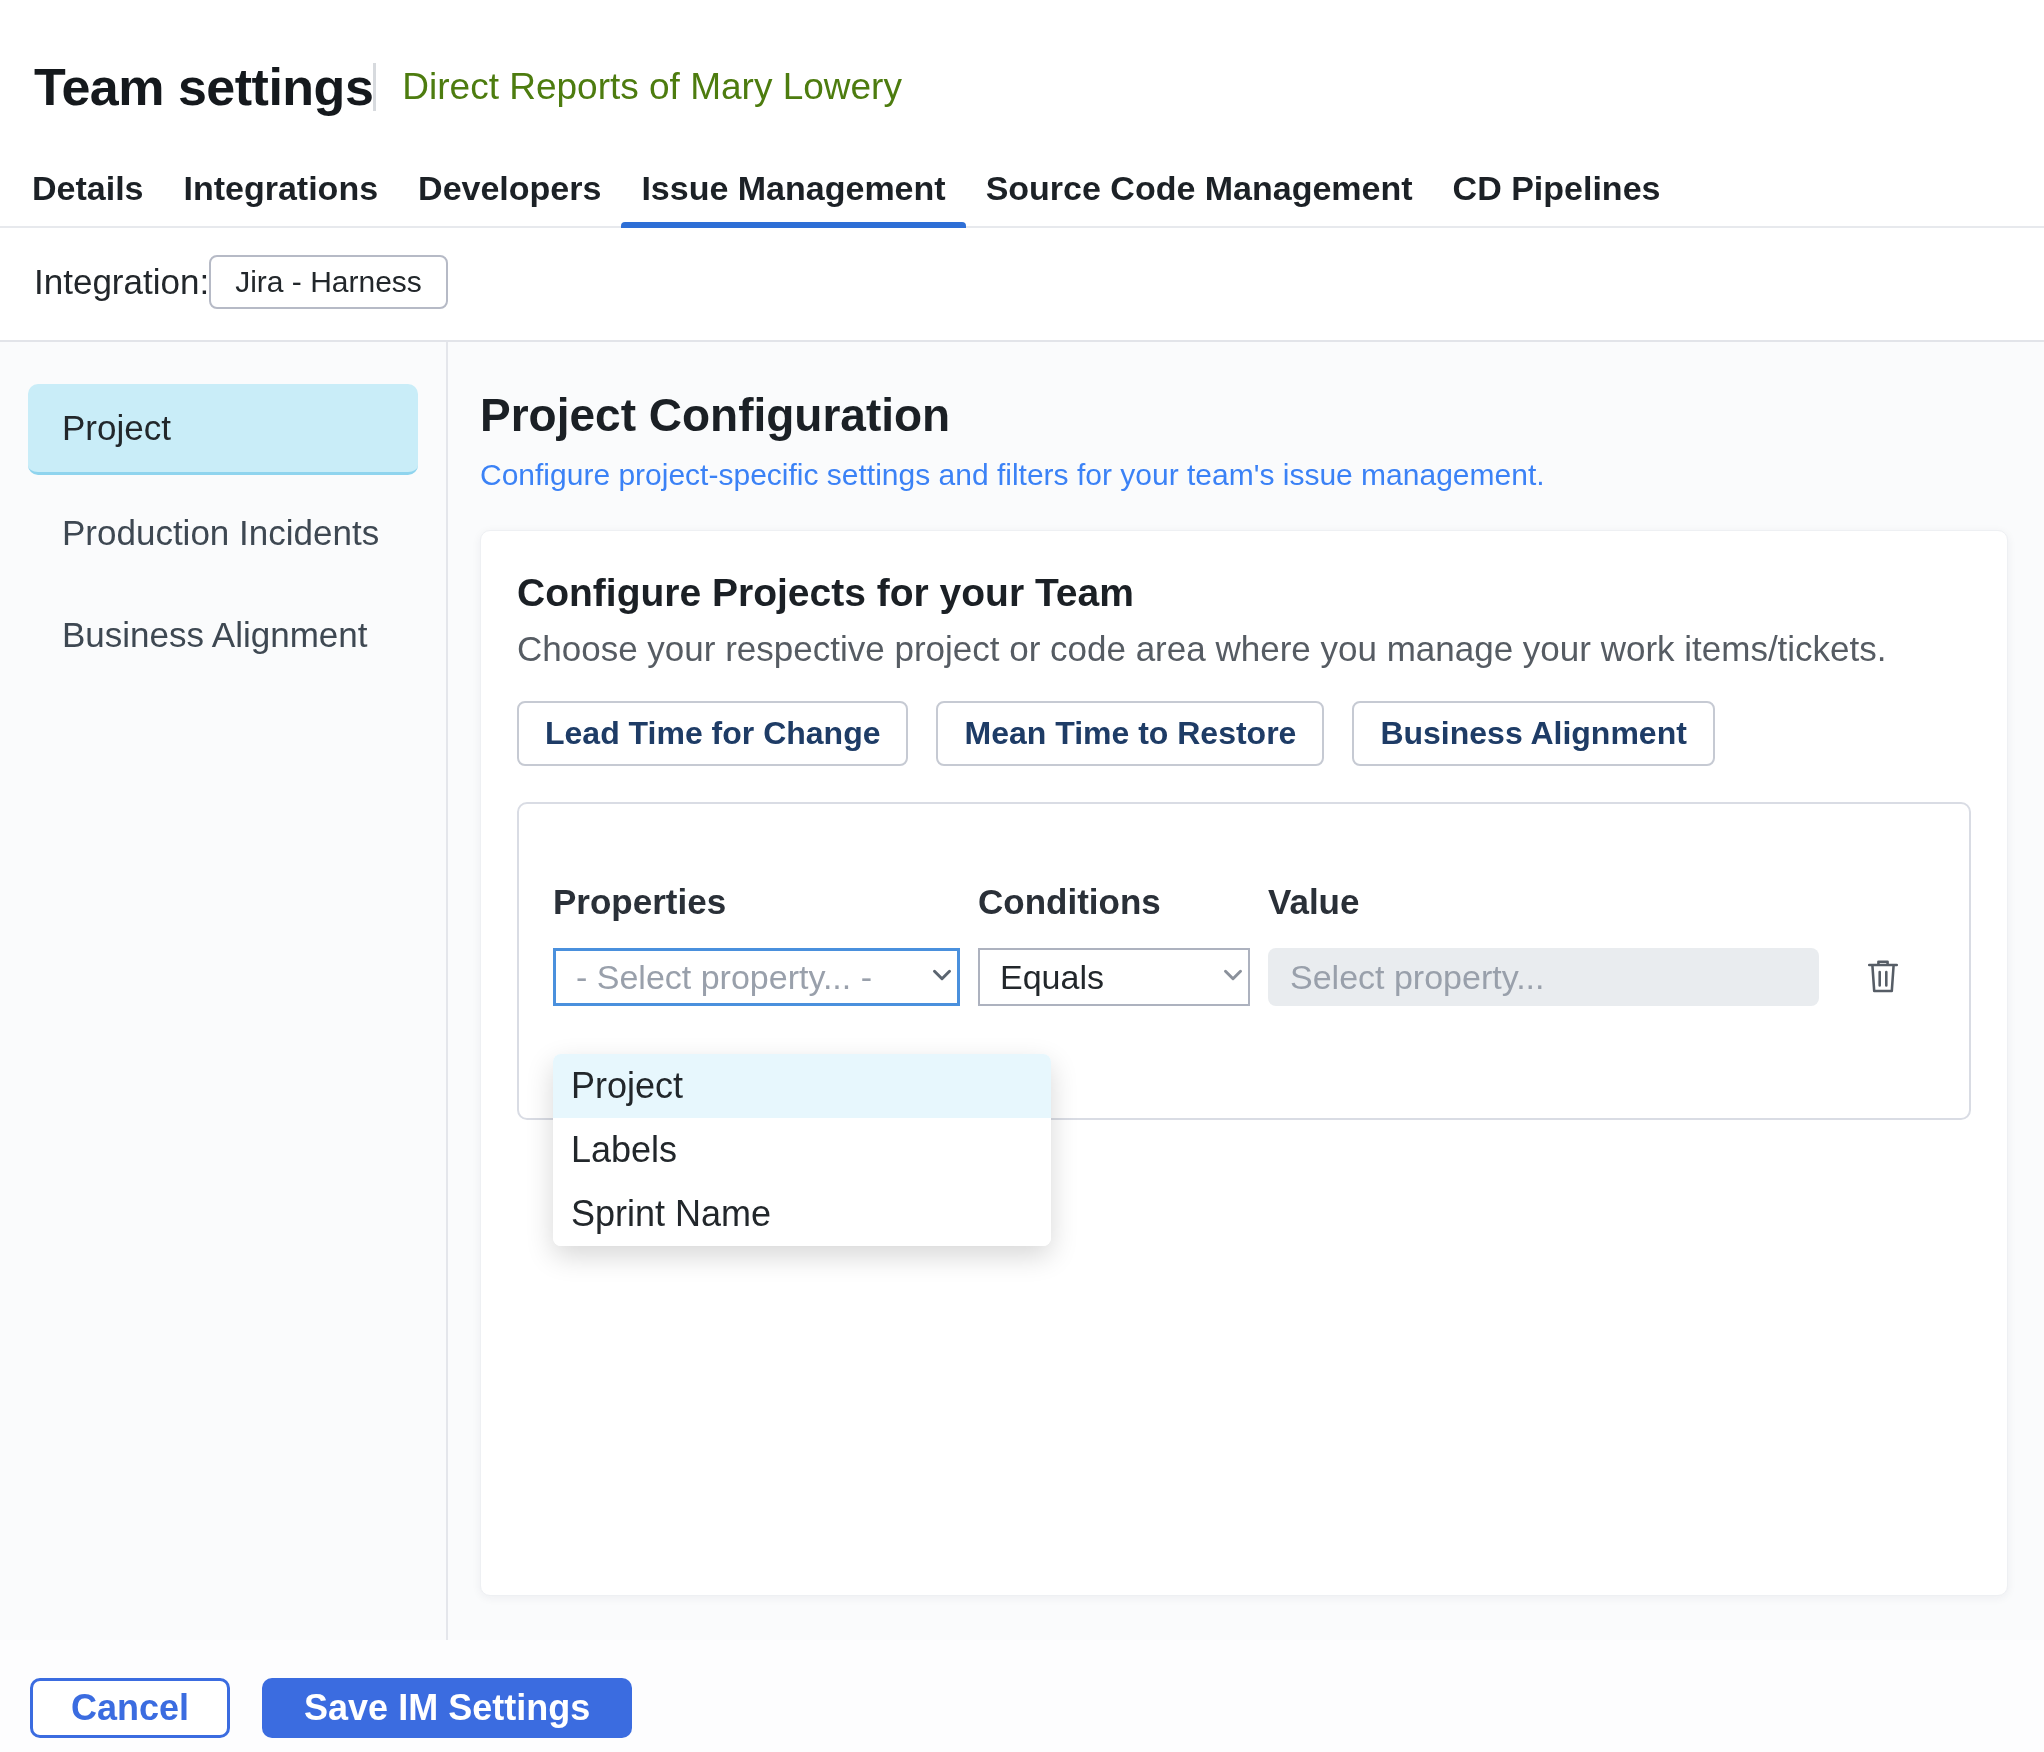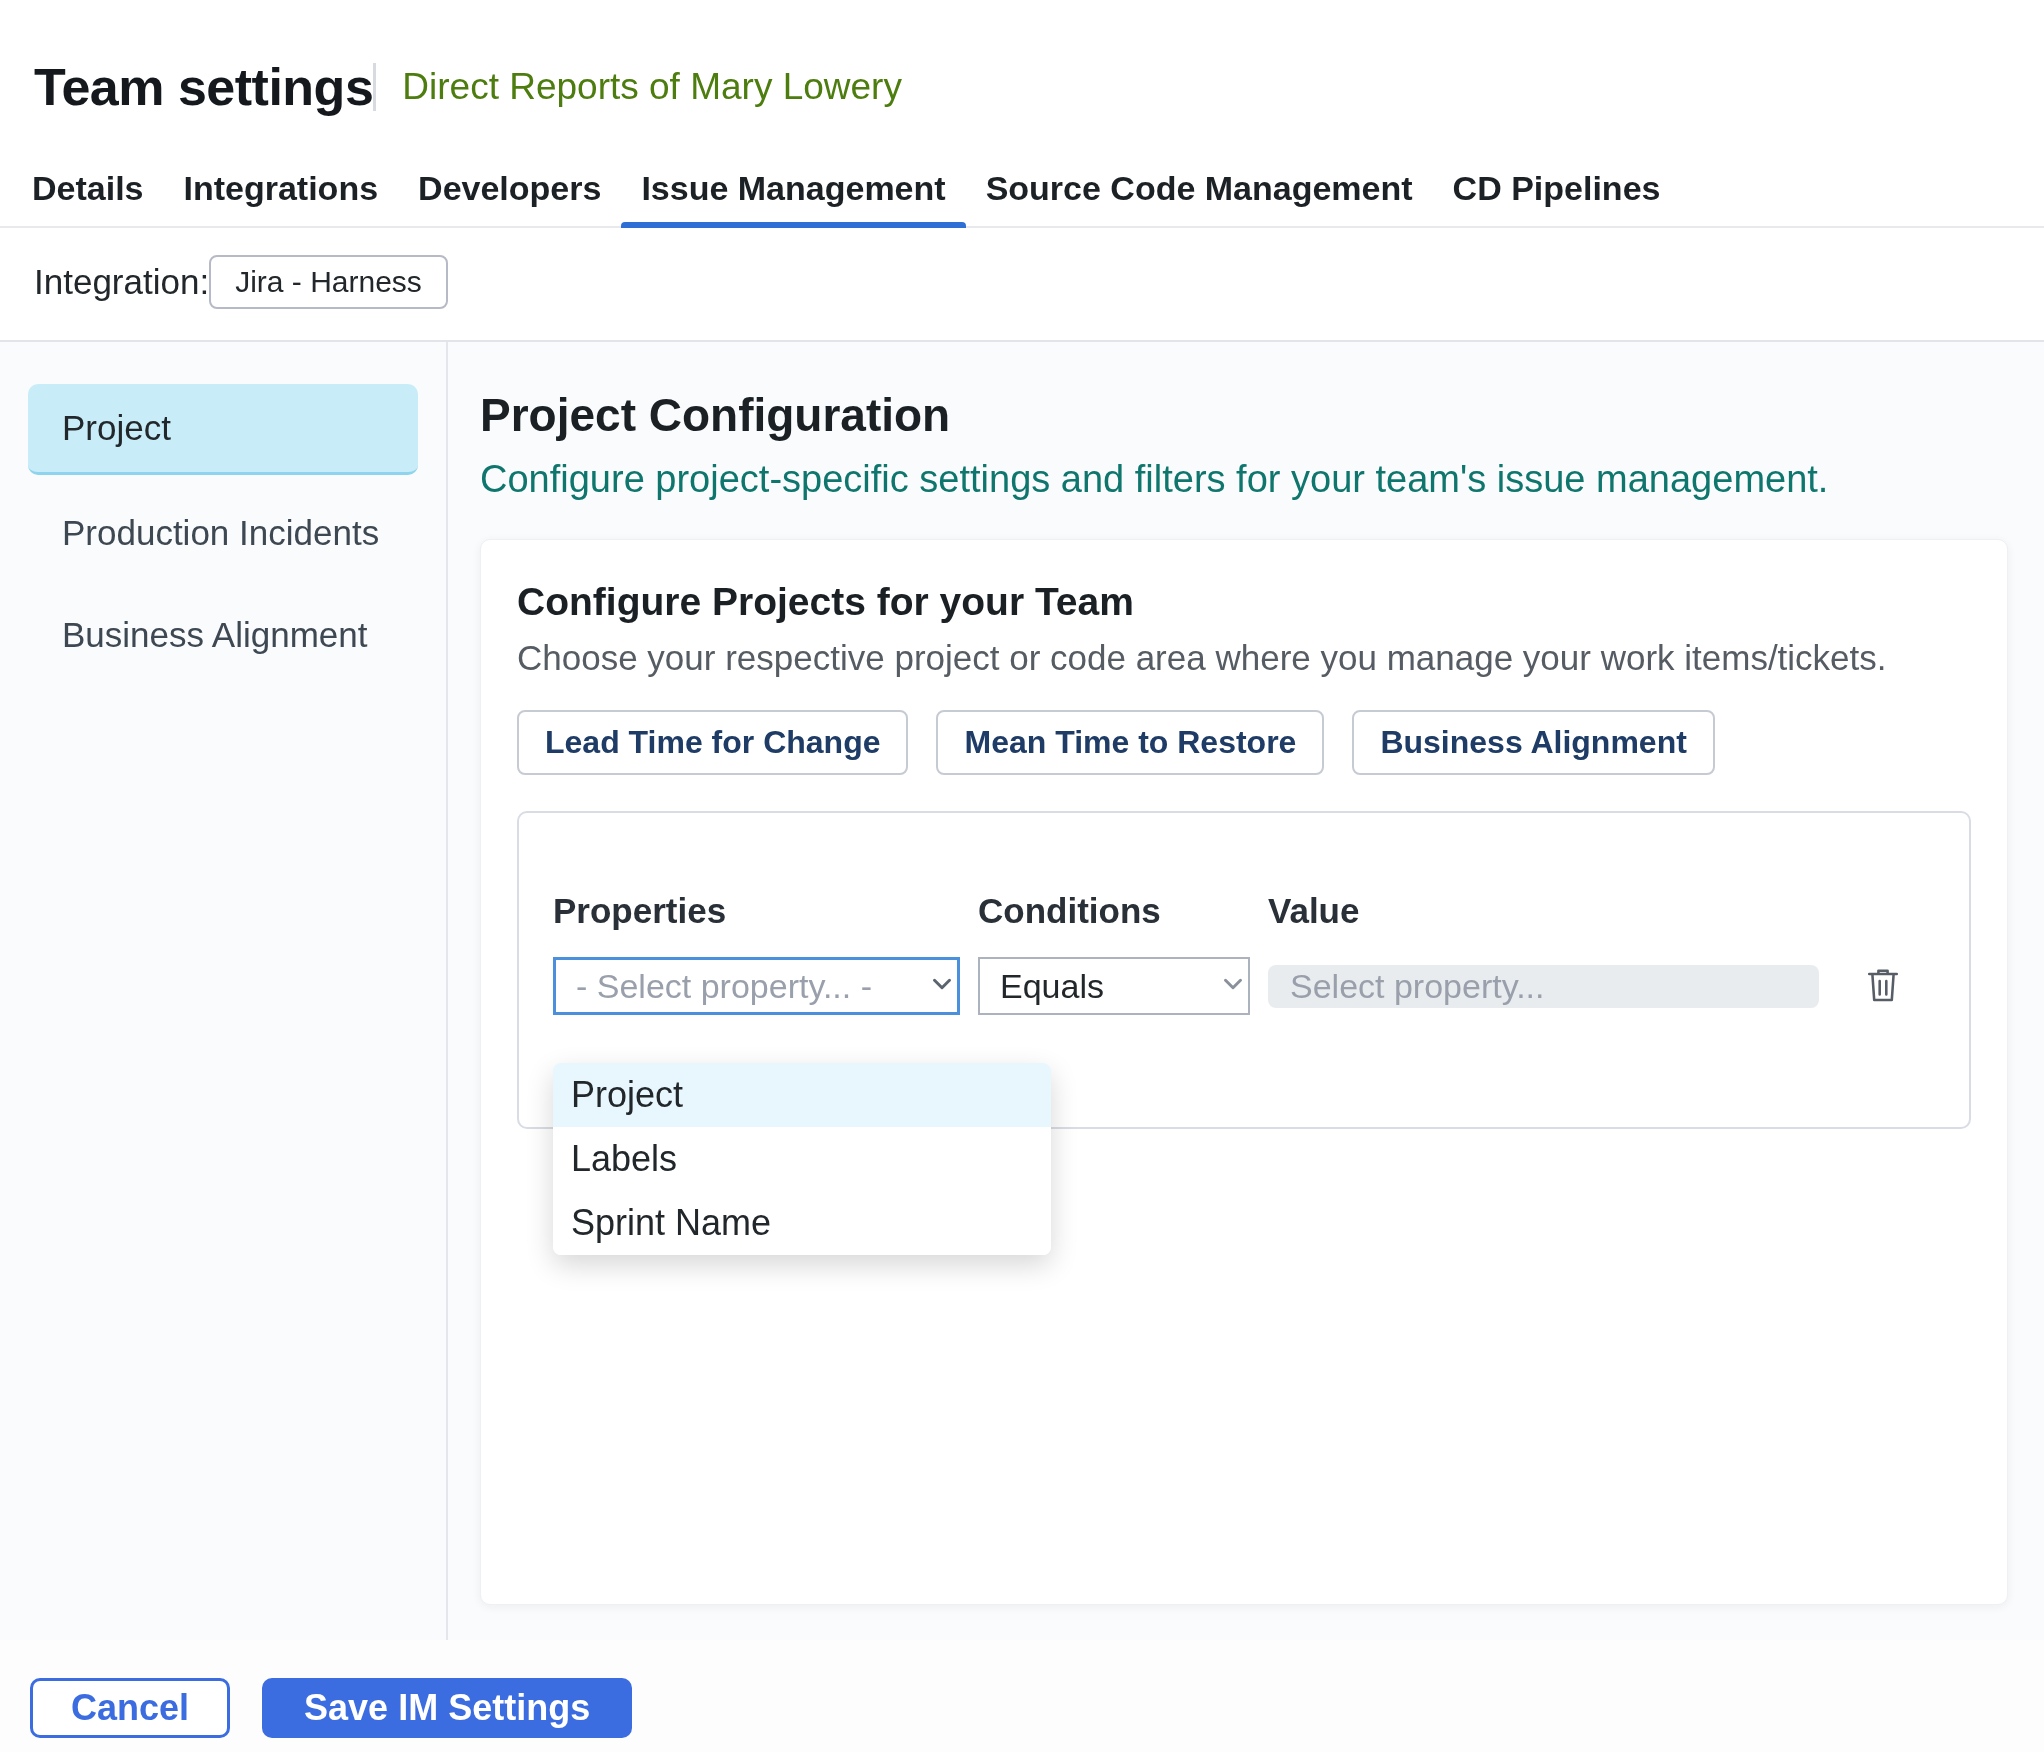--- a/index.html
+++ b/index.html
@@ -29,21 +29,21 @@
 
   
   .content { display:flex; background:#fafbfc; height:1298px; }
 
   .sidebar { width:448px; border-right:2px solid #e4e6eb; padding:42px 28px; flex-shrink:0; }
   .side-item { font-size:35px; color:#3e4852; padding:24px 34px; margin-bottom:14px; border-radius:10px; cursor:pointer; }
   .side-item.active { background:#c9edf8; color:#22272b; border-bottom:3px solid #8fd4ee; }
 
   .main { flex:1; padding:46px 36px 0 32px; }
   .main-title { font-size:46px; font-weight:800; color:#1b2025; }
-  .main-subtitle { font-size:38px; color:#0f766e; margin-top:16px; }
+  .main-subtitle { font-size:30px; color:#3b82f6; margin-top:16px; }
 
   .card { margin-top:38px; background:#ffffff; border:1px solid #eef0f3; border-radius:10px;
           box-shadow:0 2px 10px rgba(40,41,61,.06); padding:40px 36px; height:1066px; position:relative; }
   .card-title { font-size:39px; font-weight:800; color:#1b2025; }
   .card-subtitle { font-size:35px; color:#565c63; margin-top:14px; }
 
   .chips { display:flex; gap:28px; margin-top:32px; }
   .chip { border:2px solid #c6cad3; border-radius:8px; padding:12px 26px; font-size:32px; font-weight:600;
           color:#1e3c66; background:#fff; cursor:pointer; white-space:nowrap; }
 
@@ -55,21 +55,21 @@
   .col-header { font-size:35px; font-weight:700; color:#2a3038; }
 
   .sel { height:58px; display:flex; align-items:center; justify-content:space-between;
          padding:0 0 0 20px; border-radius:0; background:#fff; cursor:pointer; }
   .sel-properties { border:3px solid #4a90dd; }
   .sel-conditions { border:2px solid #adb2bf; }
   .sel-text-placeholder { font-size:34px; color:#99a0ab; white-space:nowrap; overflow:hidden; }
   .sel-text-value { font-size:34px; color:#22272b; }
   .chev { flex-shrink:0; margin-left:10px; }
 
-  .value-input { height:43px; width:100%; background:#e9ecef; border:none; border-radius:8px;
+  .value-input { height:58px; width:100%; background:#e9ecef; border:none; border-radius:8px;
                  font-size:34px; color:#3c424a; padding:0 22px; font-family:inherit; }
   .value-input::placeholder { color:#99a0ab; }
 
   .trash-btn { background:none; border:none; padding:0; margin-left:22px; color:#565d66;
                width:48px; height:48px; cursor:pointer; justify-self:start; }
 
   .dropdown { position:absolute; left:34px; top:250px; width:498px; background:#fff; border-radius:8px;
               box-shadow:0 10px 28px rgba(0,0,0,.16); overflow:hidden; z-index:5; }
   .dd-option { height:64px; display:flex; align-items:center; padding:0 18px; font-size:36px; color:#22272b;
                background:#fff; cursor:pointer; }

